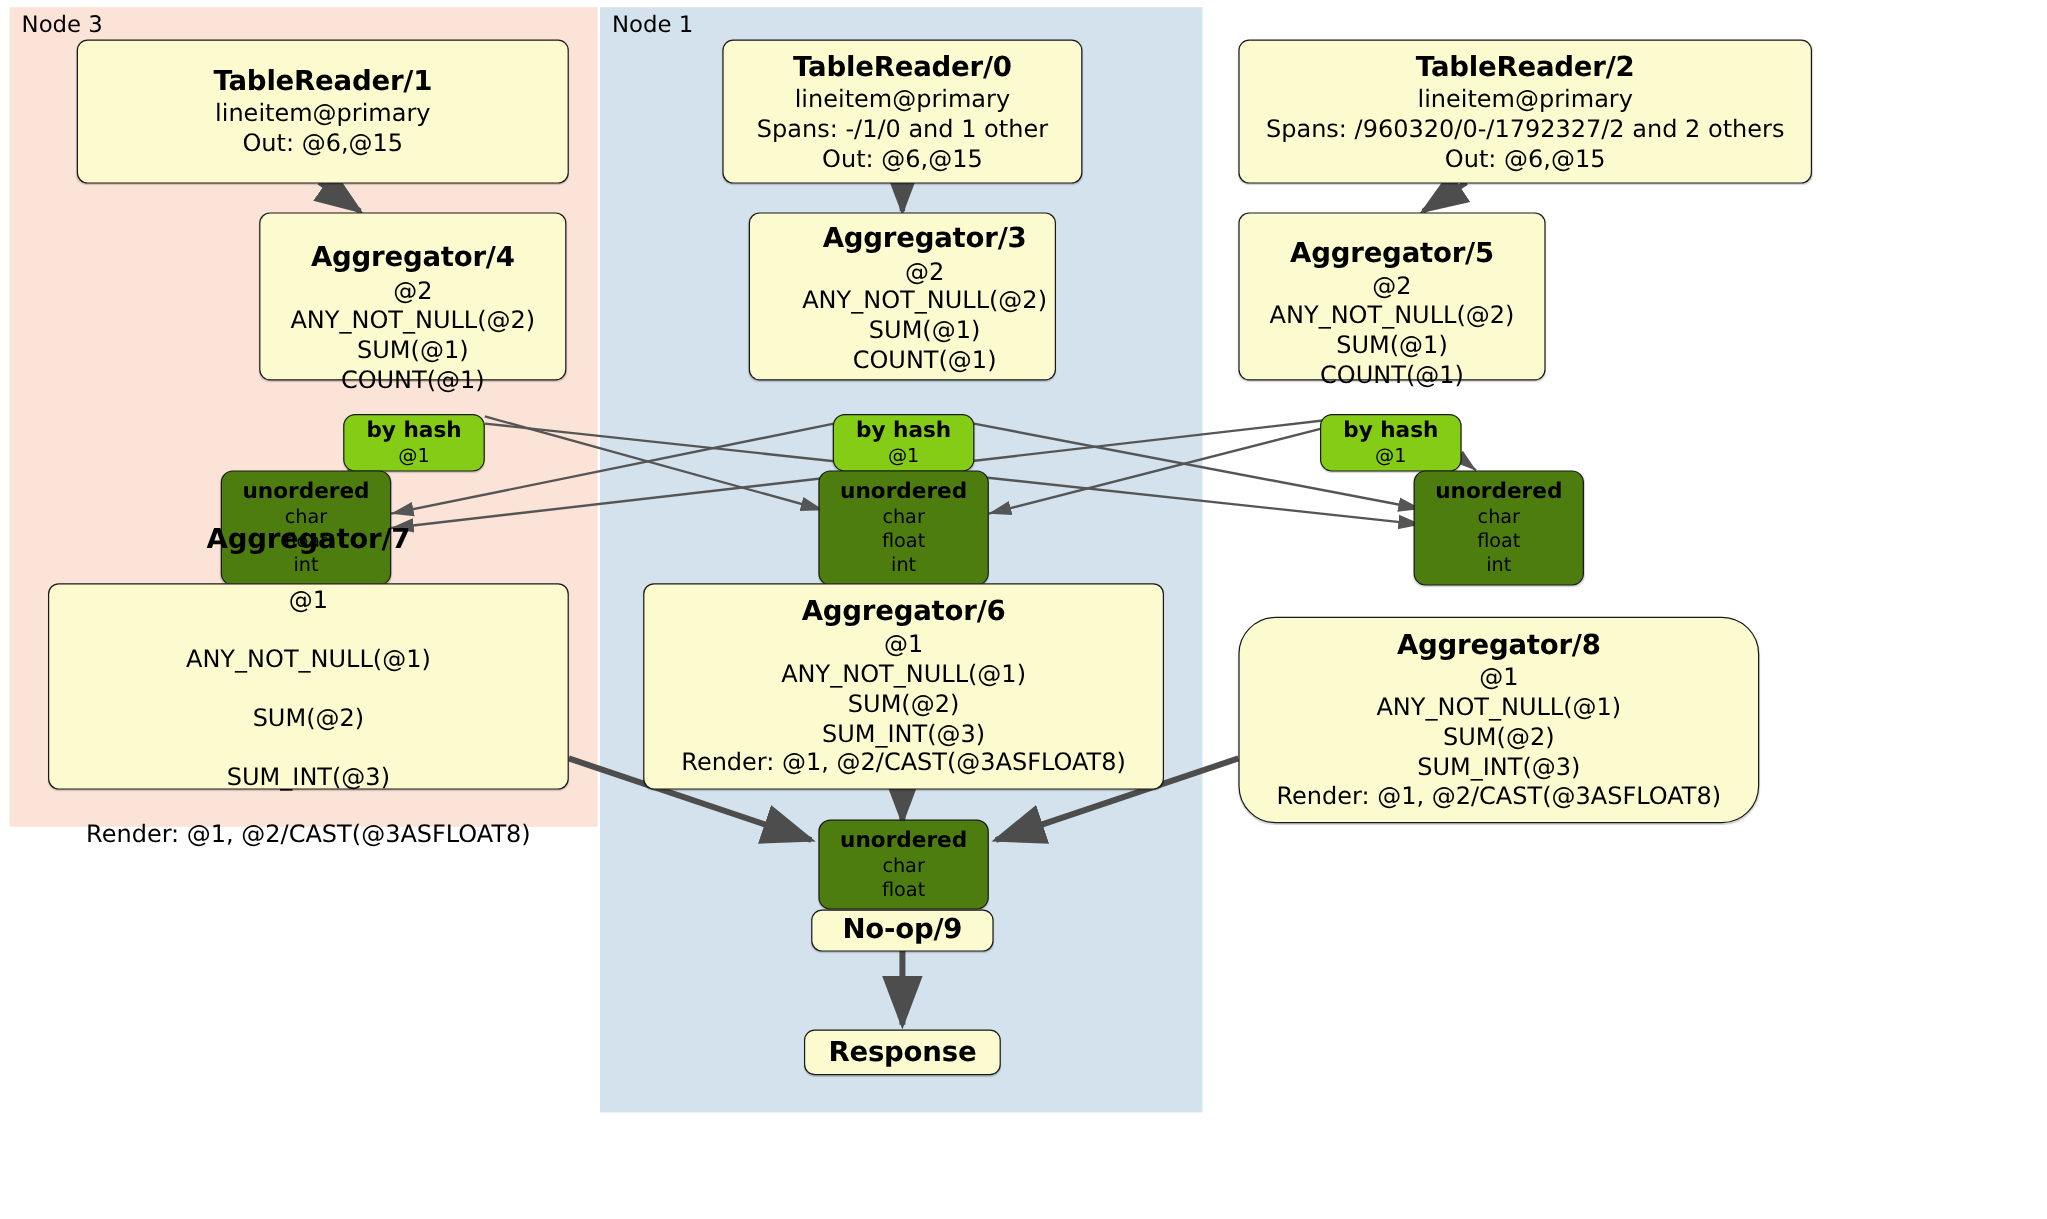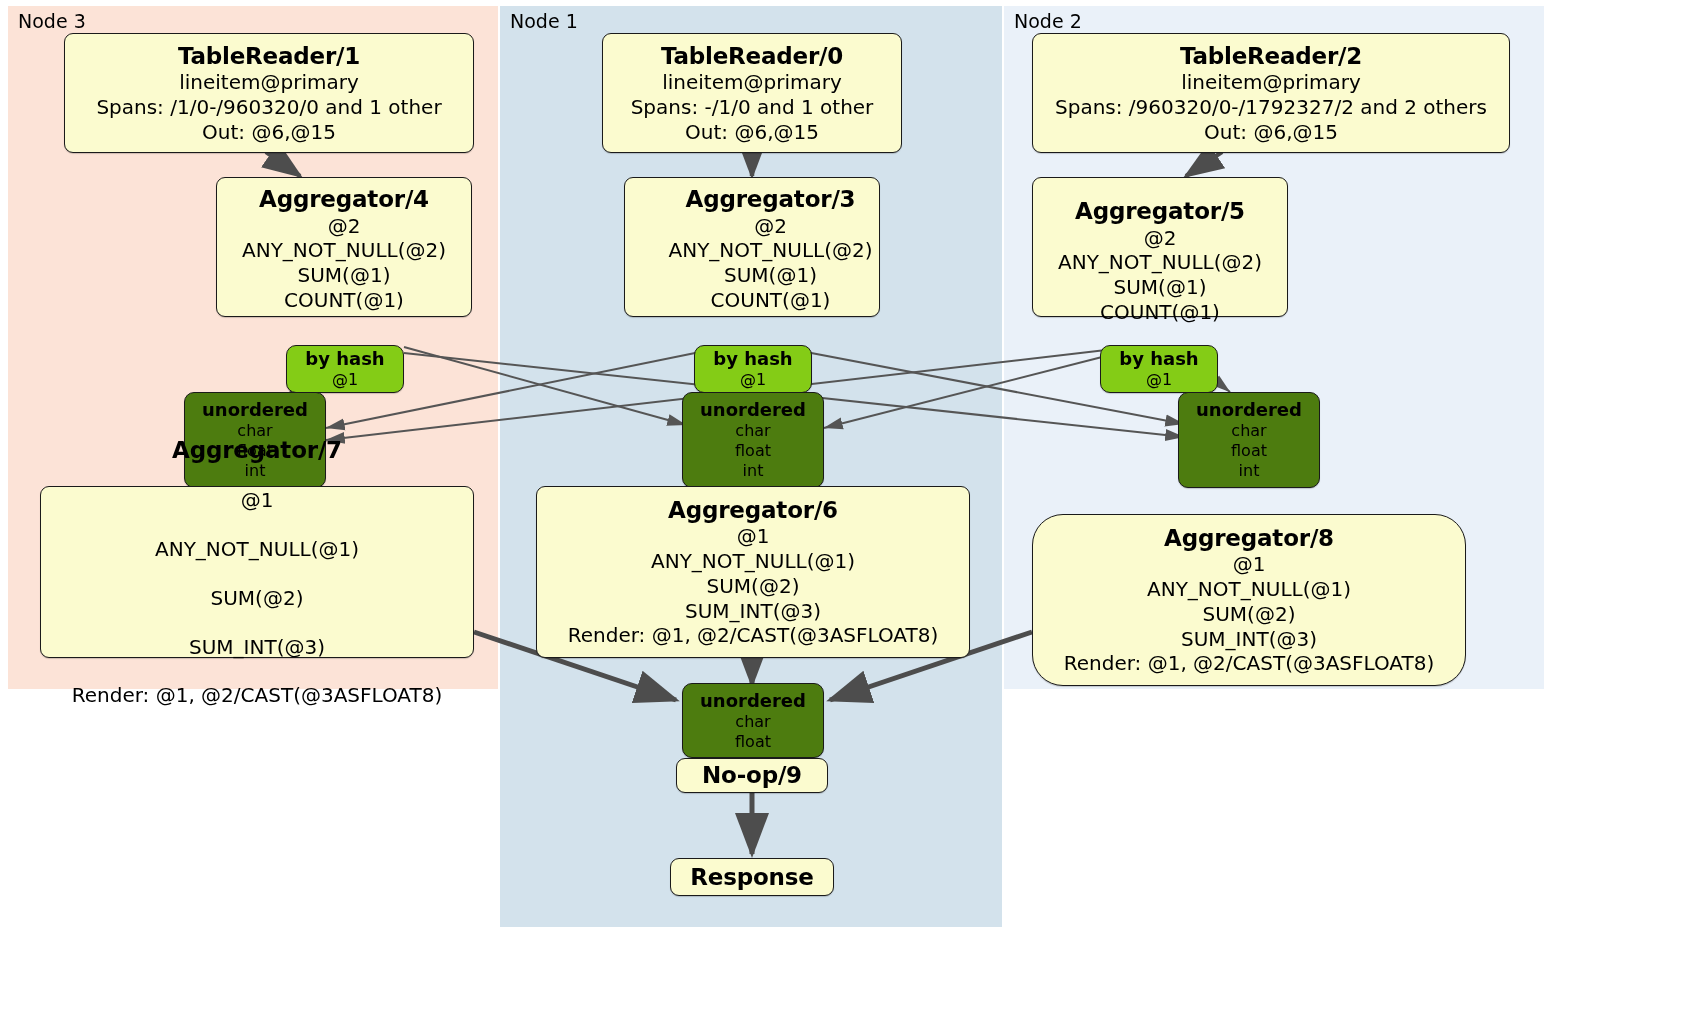--- a/index.html
+++ b/index.html
@@ -96,23 +96,20 @@
 <div id="canvas">
 
   <div class="panel" style="left:8px; top:6px; width:490px; height:683px; background:#fce3d7;">
     <span class="panel-label">Node 3</span>
   </div>
 
   <div class="panel" style="left:500px; top:6px; width:502px; height:921px; background:#d3e2ec;">
     <span class="panel-label">Node 1</span>
   </div>
 
-  <div class="panel" style="left:1004px; top:6px; width:540px; height:683px; background:#eaf1f9;">
-    <span class="panel-label">Node 2</span>
-  </div>
 
   <svg id="edges" viewBox="0 0 1706 1016">
     <defs>
       <marker id="arrowThick" markerWidth="10" markerHeight="10" refX="8.2" refY="4" orient="auto" markerUnits="strokeWidth">
         <path d="M0,0.6 L9,4 L0,7.4 z" fill="#4d4d4d"></path>
       </marker>
       <marker id="arrowThin" markerWidth="11" markerHeight="11" refX="9.4" refY="4.2" orient="auto" markerUnits="strokeWidth">
         <path d="M0,1.2 L9.6,4.2 L0,7.2 z" fill="#555555"></path>
       </marker>
     </defs>
@@ -136,39 +133,38 @@
     <path d="M 474,632 L 676,700" stroke="#4d4d4d" stroke-width="5" fill="none" marker-end="url(#arrowThick)"></path>
     <path d="M 752,660 L 752,684" stroke="#4d4d4d" stroke-width="5" fill="none" marker-end="url(#arrowThick)"></path>
     <path d="M 1032,632 L 830,700" stroke="#4d4d4d" stroke-width="5" fill="none" marker-end="url(#arrowThick)"></path>
 
     <path d="M 752,791 L 752,854" stroke="#4d4d4d" stroke-width="5" fill="none" marker-end="url(#arrowThick)"></path>
   </svg>
 
   <div class="gbox proc" style="left:64px; top:33px; width:410px; height:120px;">
     <div class="ttl">TableReader/1</div>
     <div class="det">lineitem@primary</div>
-    <div class="det">Spans: /1/0-/960320/0 and 1 other</div>
     <div class="det">Out: @6,@15</div>
   </div>
 
   <div class="gbox proc" style="left:602px; top:33px; width:300px; height:120px;">
     <div class="ttl">TableReader/0</div>
     <div class="det">lineitem@primary</div>
     <div class="det">Spans: -/1/0 and 1 other</div>
     <div class="det">Out: @6,@15</div>
   </div>
 
   <div class="gbox proc" style="left:1032px; top:33px; width:478px; height:120px;">
     <div class="ttl">TableReader/2</div>
     <div class="det">lineitem@primary</div>
     <div class="det">Spans: /960320/0-/1792327/2 and 2 others</div>
     <div class="det">Out: @6,@15</div>
   </div>
 
-  <div class="gbox proc" style="left:216px; top:177px; width:256px; height:140px; justify-content:flex-start; padding-top:7px;">
+  <div class="gbox proc" style="left:216px; top:177px; width:256px; height:140px; justify-content:flex-start; padding-top:23px;">
     <div class="ttl">Aggregator/4</div>
     <div class="det">@2</div>
     <div class="det">ANY_NOT_NULL(@2)</div>
     <div class="det">SUM(@1)</div>
     <div class="det">COUNT(@1)</div>
   </div>
 
   <div class="gbox proc" style="left:624px; top:177px; width:256px; height:140px; justify-content:flex-start; padding-top:7px;padding-left:37px;">
     <div class="ttl">Aggregator/3</div>
     <div class="det">@2</div>

